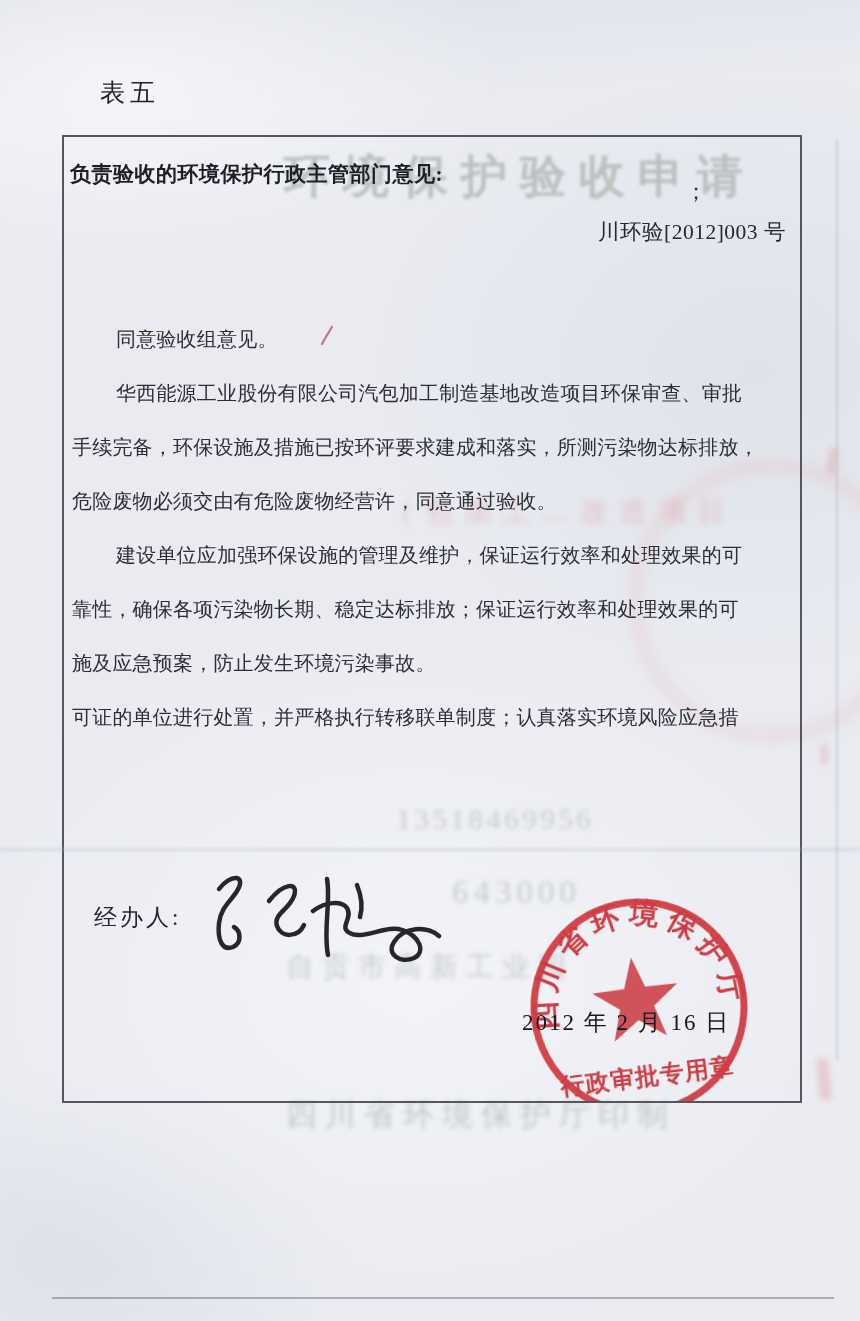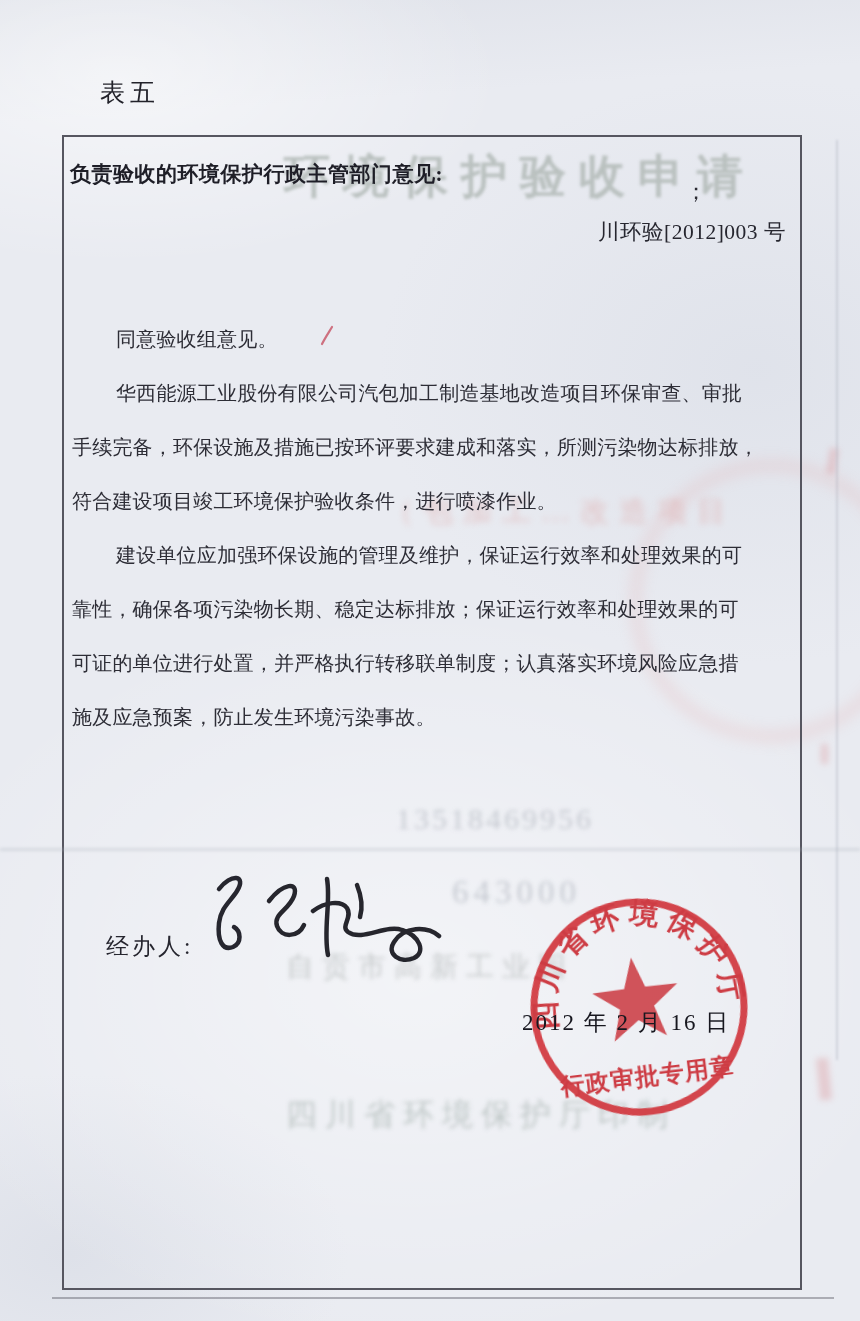--- a/index.html
+++ b/index.html
@@ -29,36 +29,36 @@
     filter:blur(2px);opacity:.9;z-index:1;}
   .bt-ring{position:absolute;left:630px;top:460px;width:260px;height:260px;border-radius:50%;
     border:11px solid rgba(224,158,158,.45);filter:blur(7px);opacity:.5;z-index:1;}
   .smudge{position:absolute;background:#d98f93;filter:blur(3px);opacity:.35;z-index:1;}
   .sm1{left:828px;top:448px;width:9px;height:26px;transform:rotate(9deg);}
   .sm2{left:821px;top:744px;width:7px;height:20px;}
   .sm3{left:818px;top:1058px;width:12px;height:42px;transform:rotate(-6deg);}
   
   .table-label{position:absolute;left:100px;top:76px;font-size:25px;font-weight:normal;
     letter-spacing:5px;color:#22222a;z-index:3;}
-  .box{position:absolute;left:62px;top:135px;width:740px;height:1155px;
+  .box{position:absolute;left:62px;top:135px;width:740px;height:968px;
     border:2px solid #565660;box-sizing:border-box;z-index:2;overflow:hidden;}
   .outer-line{position:absolute;left:52px;top:1297px;width:782px;height:2px;
     background:rgba(95,95,106,.45);z-index:2;}
   .heading{position:absolute;left:6px;top:23px;font-size:21px;font-weight:bold;
     color:#1e1e27;letter-spacing:.5px;white-space:nowrap;z-index:4;}
   .docnum{position:absolute;right:14px;top:80px;font-size:21.5px;color:#26262f;
     letter-spacing:.5px;white-space:nowrap;z-index:4;}
   .stray{position:absolute;left:621px;top:40px;font-size:22px;color:#2b2b33;z-index:4;}
   .bodytext{position:absolute;left:8px;top:175px;width:726px;z-index:4;}
   .bline{line-height:54px;font-size:20px;color:#2d2d36;letter-spacing:.2px;
     white-space:nowrap;}
   .bline.ind{text-indent:44px;}
   .redtick{position:absolute;left:255px;top:187px;z-index:4;}
-  .handler{position:absolute;left:42px;top:765px;font-size:23px;color:#26262f;
-    letter-spacing:3px;z-index:4;margin-top:29px;}
+  .handler{position:absolute;left:30px;top:765px;font-size:23px;color:#26262f;
+    letter-spacing:3px;z-index:4;}
   .signature{position:absolute;left:125px;top:728px;z-index:5;}
   .datetext{position:absolute;left:458px;top:870px;font-size:23px;color:#17171f;
     letter-spacing:2px;white-space:nowrap;z-index:7;}
   .stamp{position:absolute;left:450px;top:745px;width:250px;height:250px;z-index:6;
     transform:rotate(-7deg);filter:blur(.4px);opacity:.93;}
   .stamp text{font-family:"Liberation Serif","DejaVu Serif",serif;}
   
   .crease-v{position:absolute;left:836px;top:140px;width:2px;height:920px;
     background:rgba(168,173,186,.38);filter:blur(1px);z-index:3;}
   .crease-h{position:absolute;left:0;top:848px;width:860px;height:3px;
@@ -84,25 +84,25 @@
 
   <div class="box">
     <div class="heading">负责验收的环境保护行政主管部门意见:</div>
     <div class="docnum">川环验[2012]003 号</div>
     <div class="stray">；</div>
 
     <div class="bodytext">
       <div class="bline ind">同意验收组意见。</div>
       <div class="bline ind">华西能源工业股份有限公司汽包加工制造基地改造项目环保审查、审批</div>
       <div class="bline">手续完备，环保设施及措施已按环评要求建成和落实，所测污染物达标排放，</div>
-      <div class="bline">符合建设项目竣工环境保护验收条件，进行喷漆作业。</div>
+      <div class="bline">危险废物必须交由有危险废物经营许，同意通过验收。</div>
       <div class="bline ind">建设单位应加强环保设施的管理及维护，保证运行效率和处理效果的可</div>
       <div class="bline">靠性，确保各项污染物长期、稳定达标排放；保证运行效率和处理效果的可</div>
+      <div class="bline">施及应急预案，防止发生环境污染事故。</div>
       <div class="bline">可证的单位进行处置，并严格执行转移联单制度；认真落实环境风险应急措</div>
-      <div class="bline">施及应急预案，防止发生环境污染事故。</div>
     </div>
 
     <svg class="redtick" width="16" height="24" viewBox="0 0 16 24">
       <path d="M3,20 C6,14 10,8 13,3" stroke="#c4475a" stroke-width="2.2" fill="none" stroke-linecap="round" opacity=".75"></path>
     </svg>
 
     <div class="handler">经办人:</div>
 
     <svg class="signature" width="260" height="118" viewBox="0 0 260 118">
       <g stroke="#15151d" stroke-width="4.5" fill="none" stroke-linecap="round" stroke-linejoin="round" opacity=".92">

